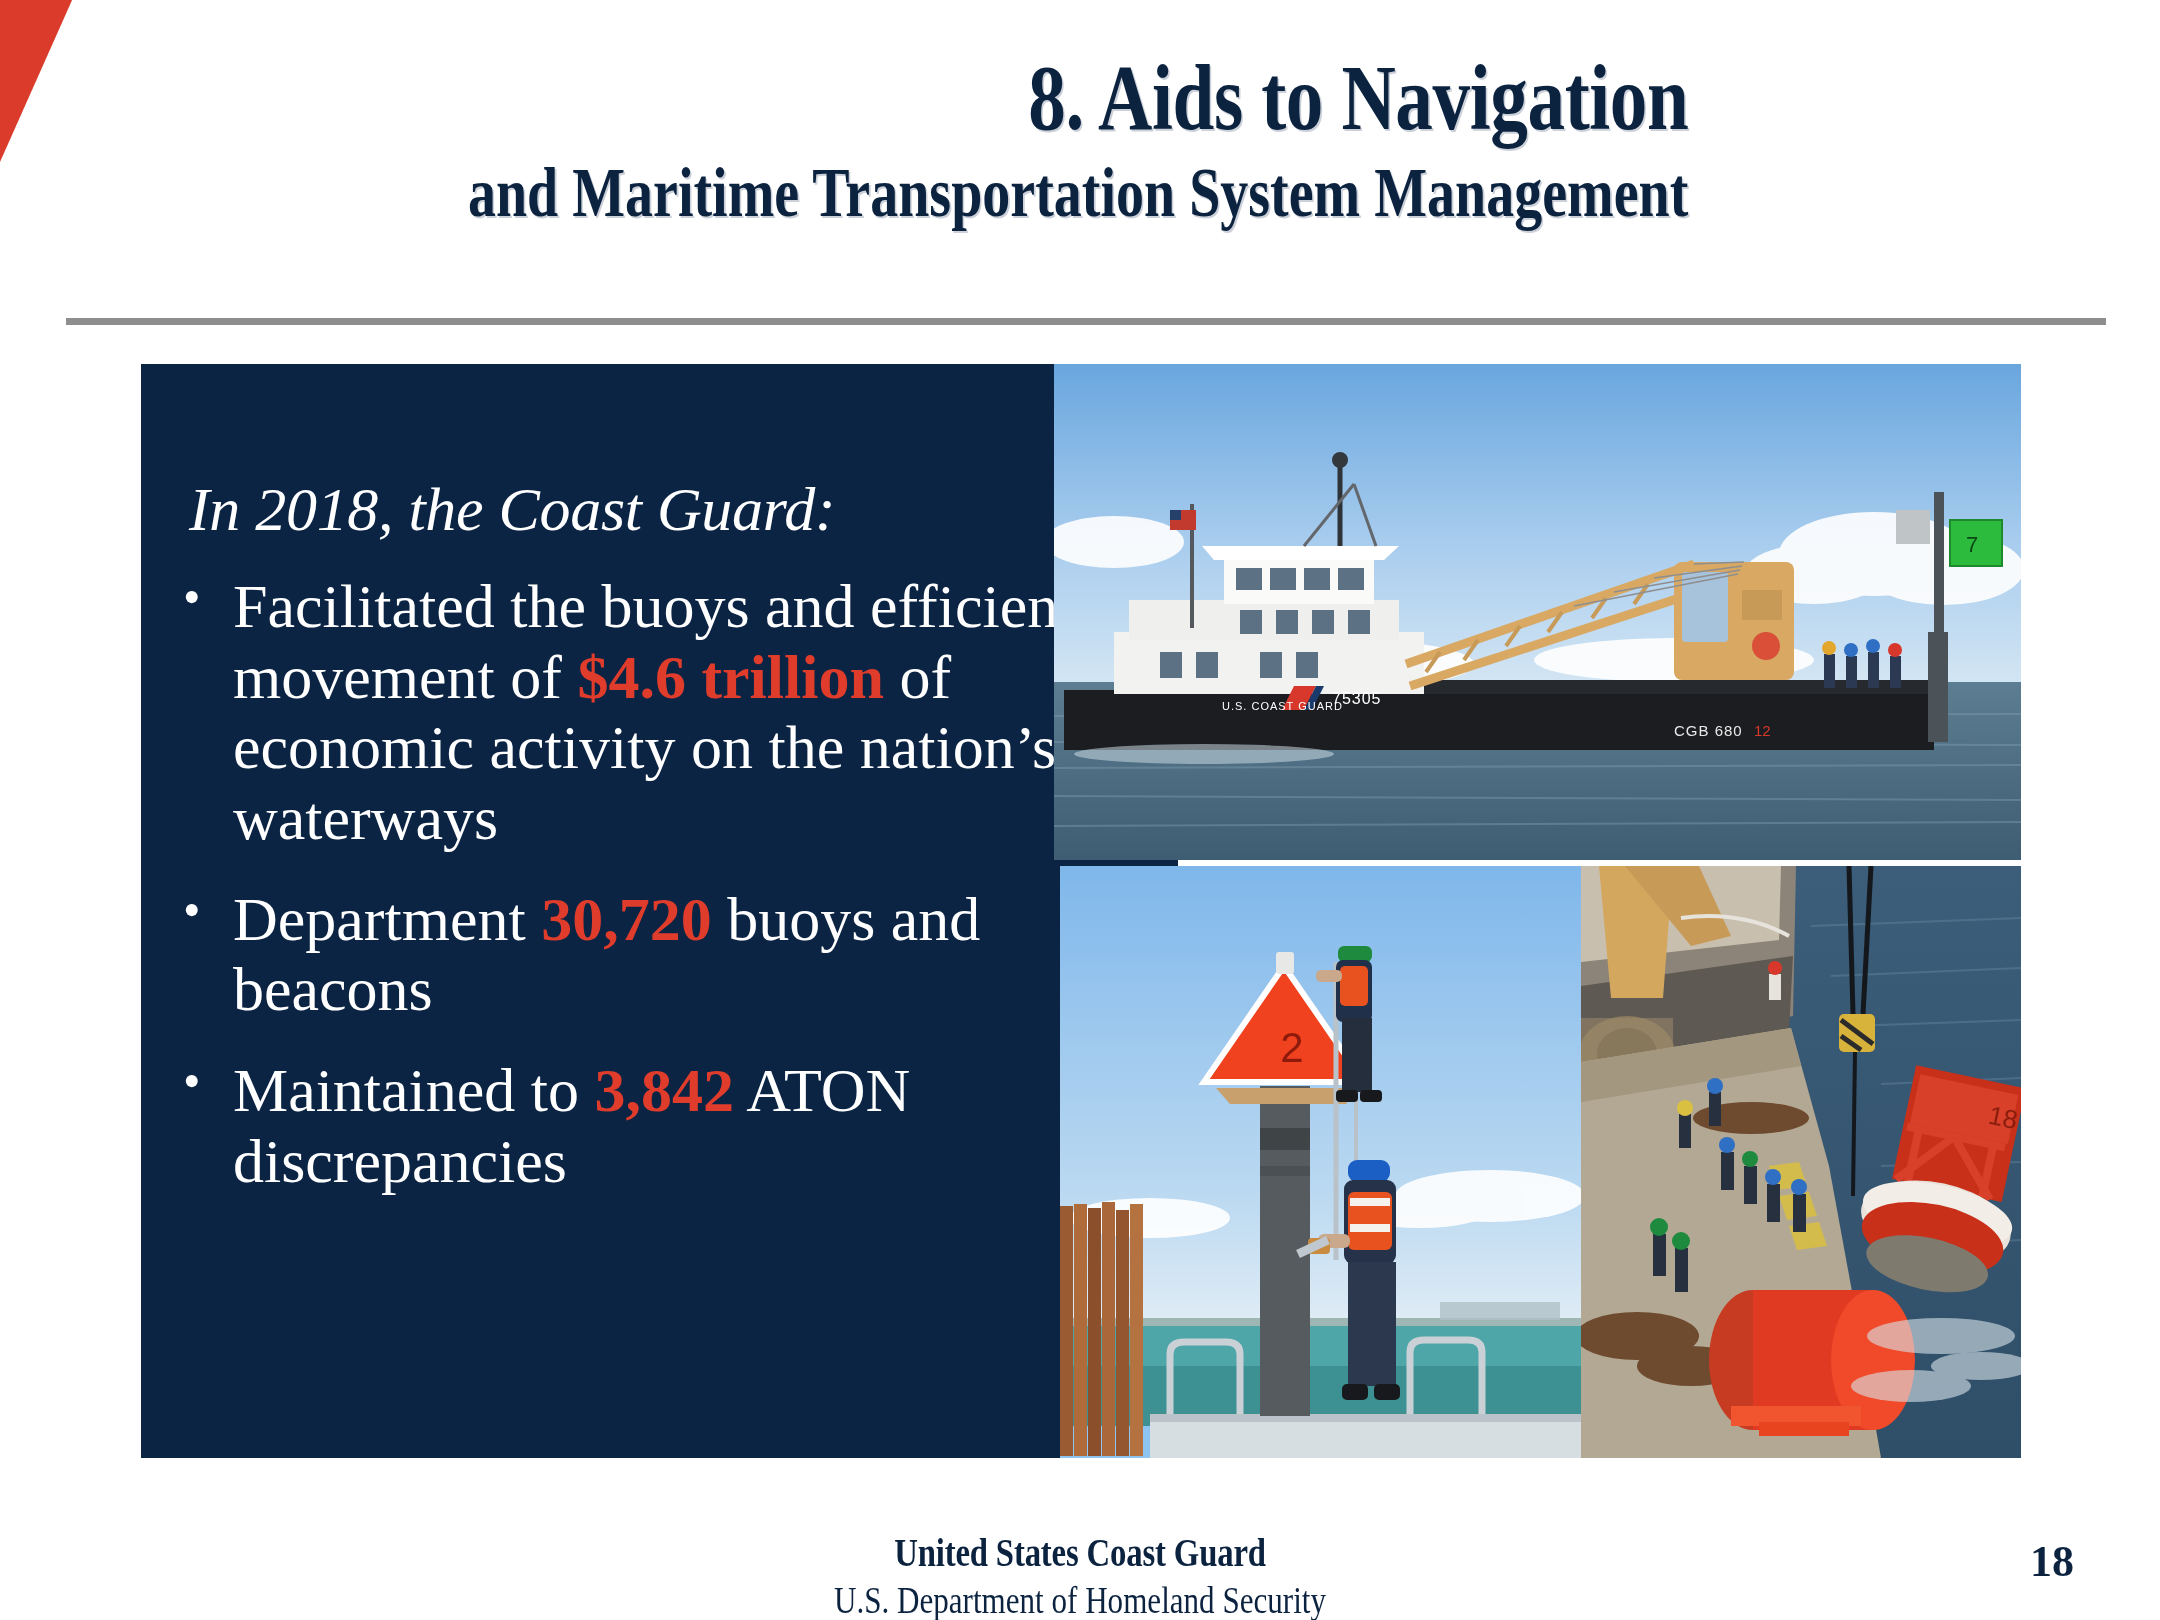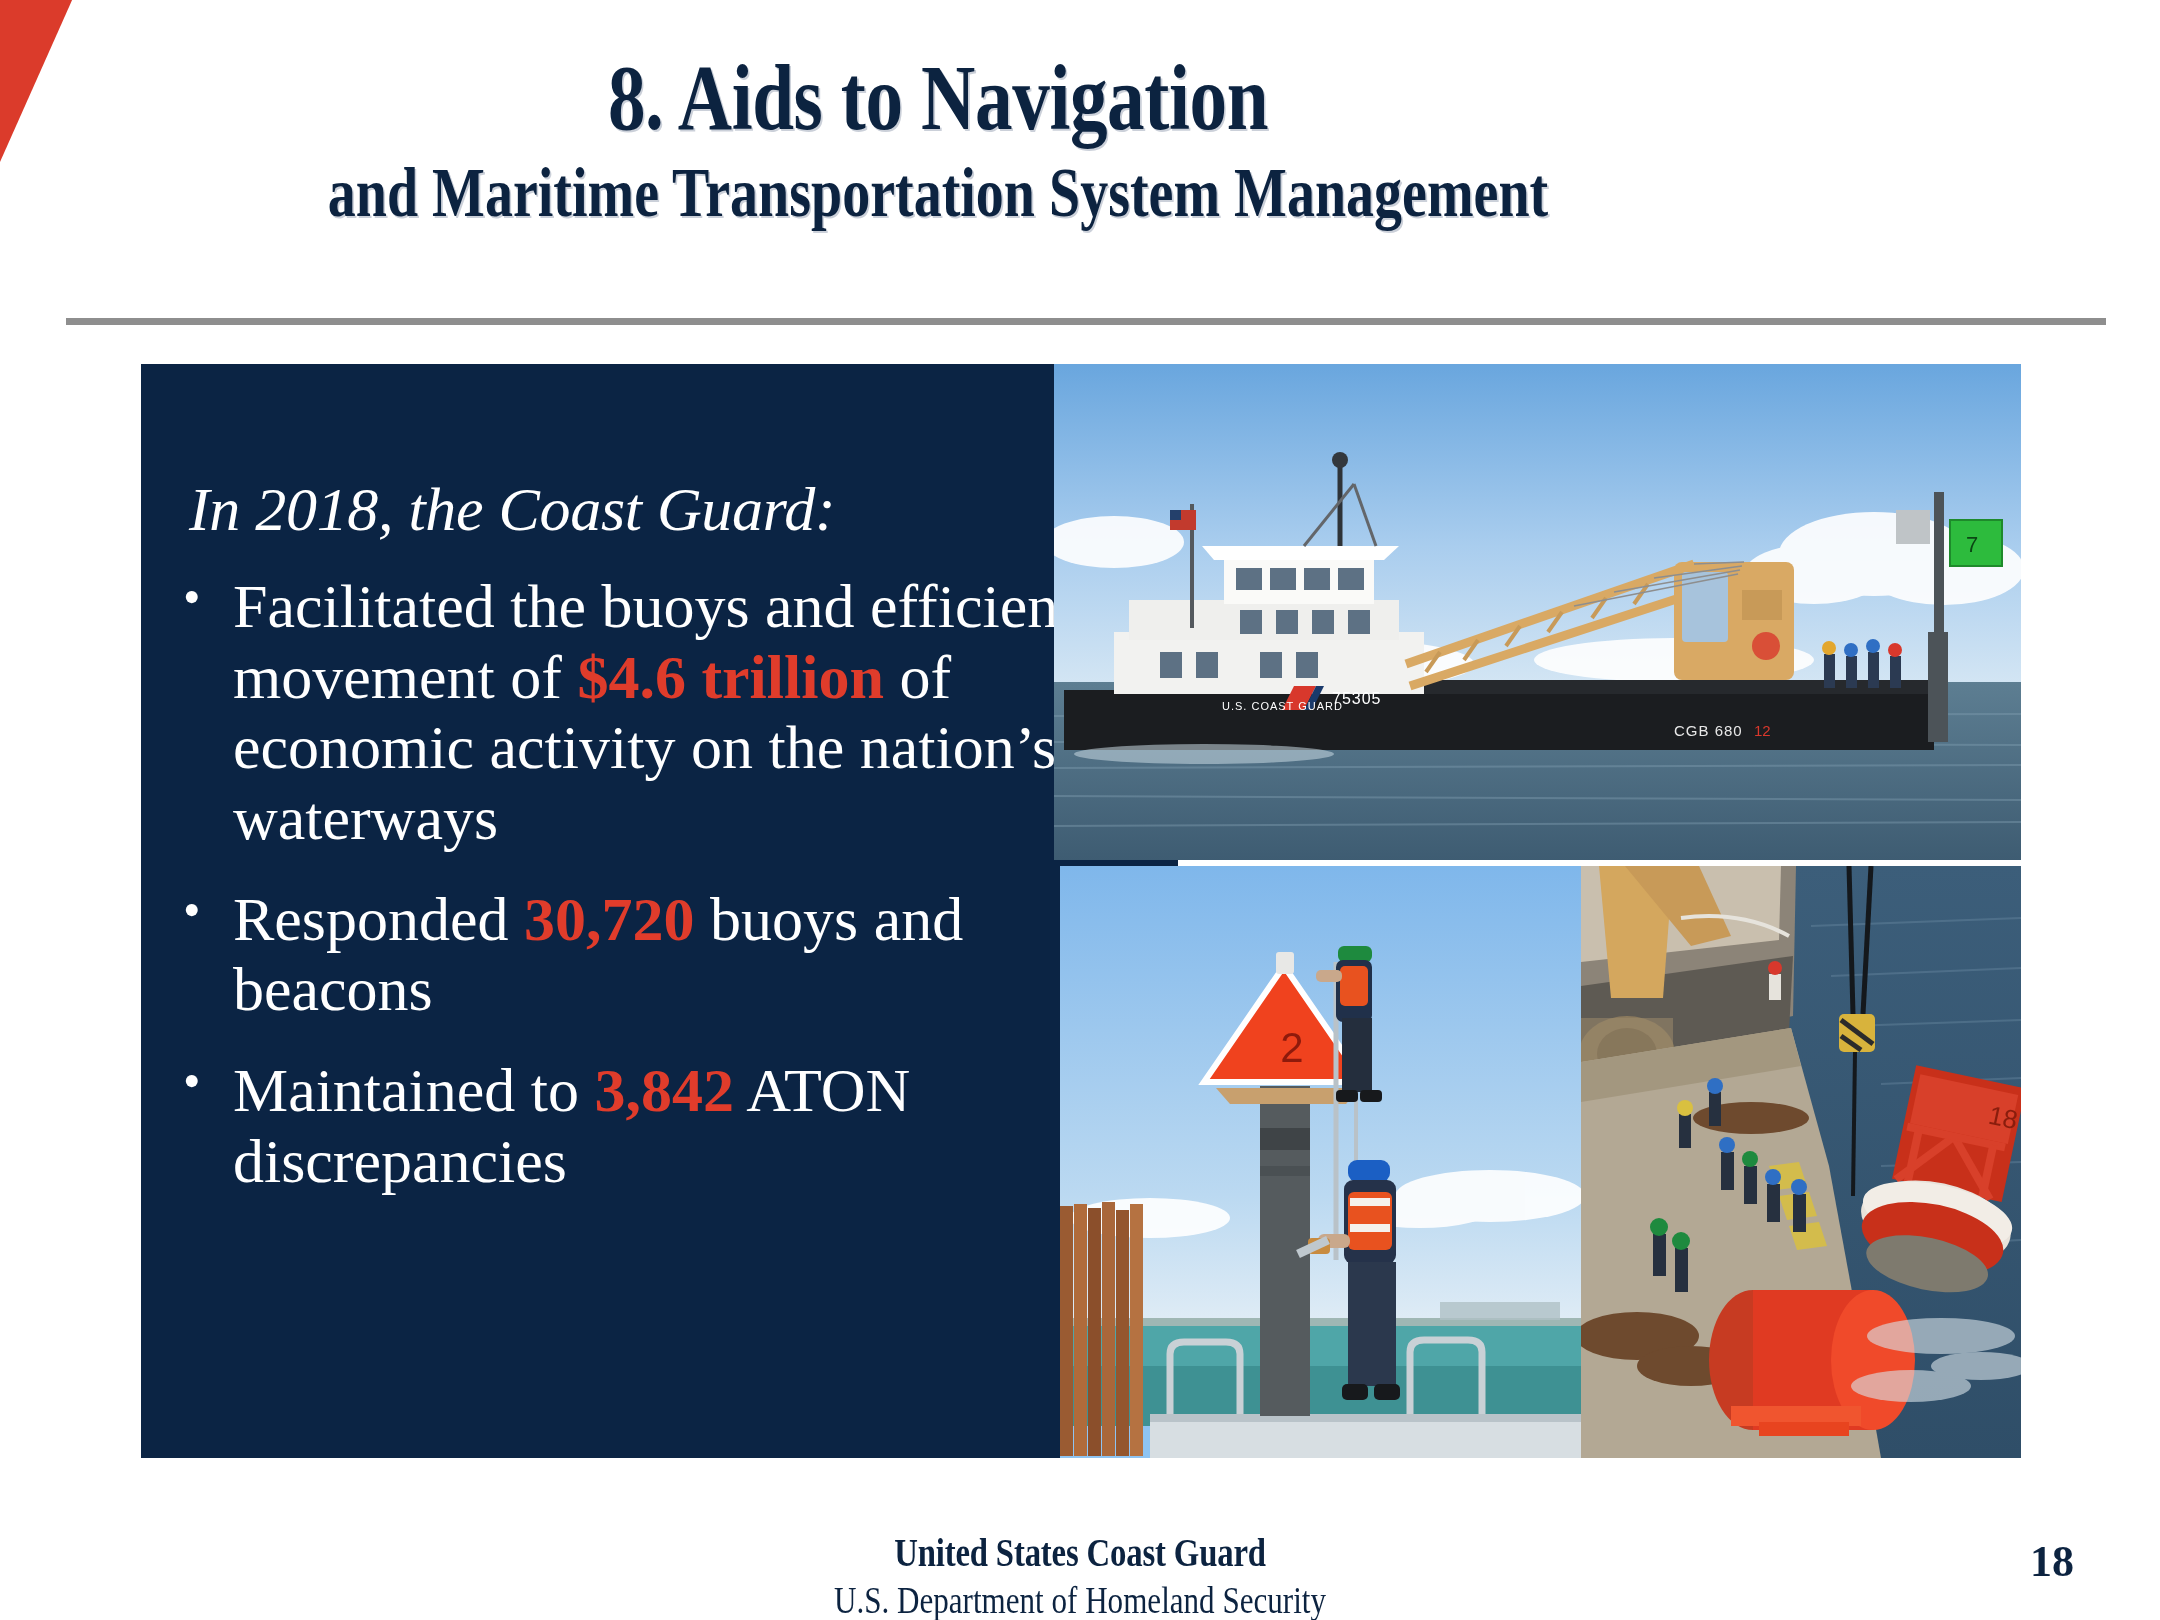--- a/index.html
+++ b/index.html
@@ -39,21 +39,21 @@
     left: 2px;
     width: 11px;
     background: #0B72AD;
   }
 
   
   .title-block {
     position: absolute;
     left: 0; top: 50px;
     width: 1876px;
-    text-align: center;
+    text-align: right;
   }
   .slide-title {
     font-family: "Liberation Serif", serif;
     font-weight: bold;
     font-size: 94px;
     line-height: 1.02;
     color: #0C2340;
     letter-spacing: -0.5px;
     transform: scaleX(0.80);
     transform-origin: center;
@@ -204,21 +204,21 @@
 
   <div class="navy-panel">
     <div class="lead-line">In 2018, the Coast Guard:</div>
     <ul class="bullets">
 
       <li class="bullet">
         <span>Facilitated the buoys and efficient movement of </span><span class="hl">$4.6 trillion</span><span> of economic activity on the nation’s waterways</span>
       </li>
 
       <li class="bullet">
-        <span>Responded </span><span class="hl">30,720</span><span> buoys and beacons</span>
+        <span>Department </span><span class="hl">30,720</span><span> buoys and beacons</span>
       </li>
 
       <li class="bullet">
         <span>Maintained to </span><span class="hl">3,842</span><span> ATON discrepancies</span>
       </li>
 
     </ul>
   </div>
 
   <div class="photo-top photo">

